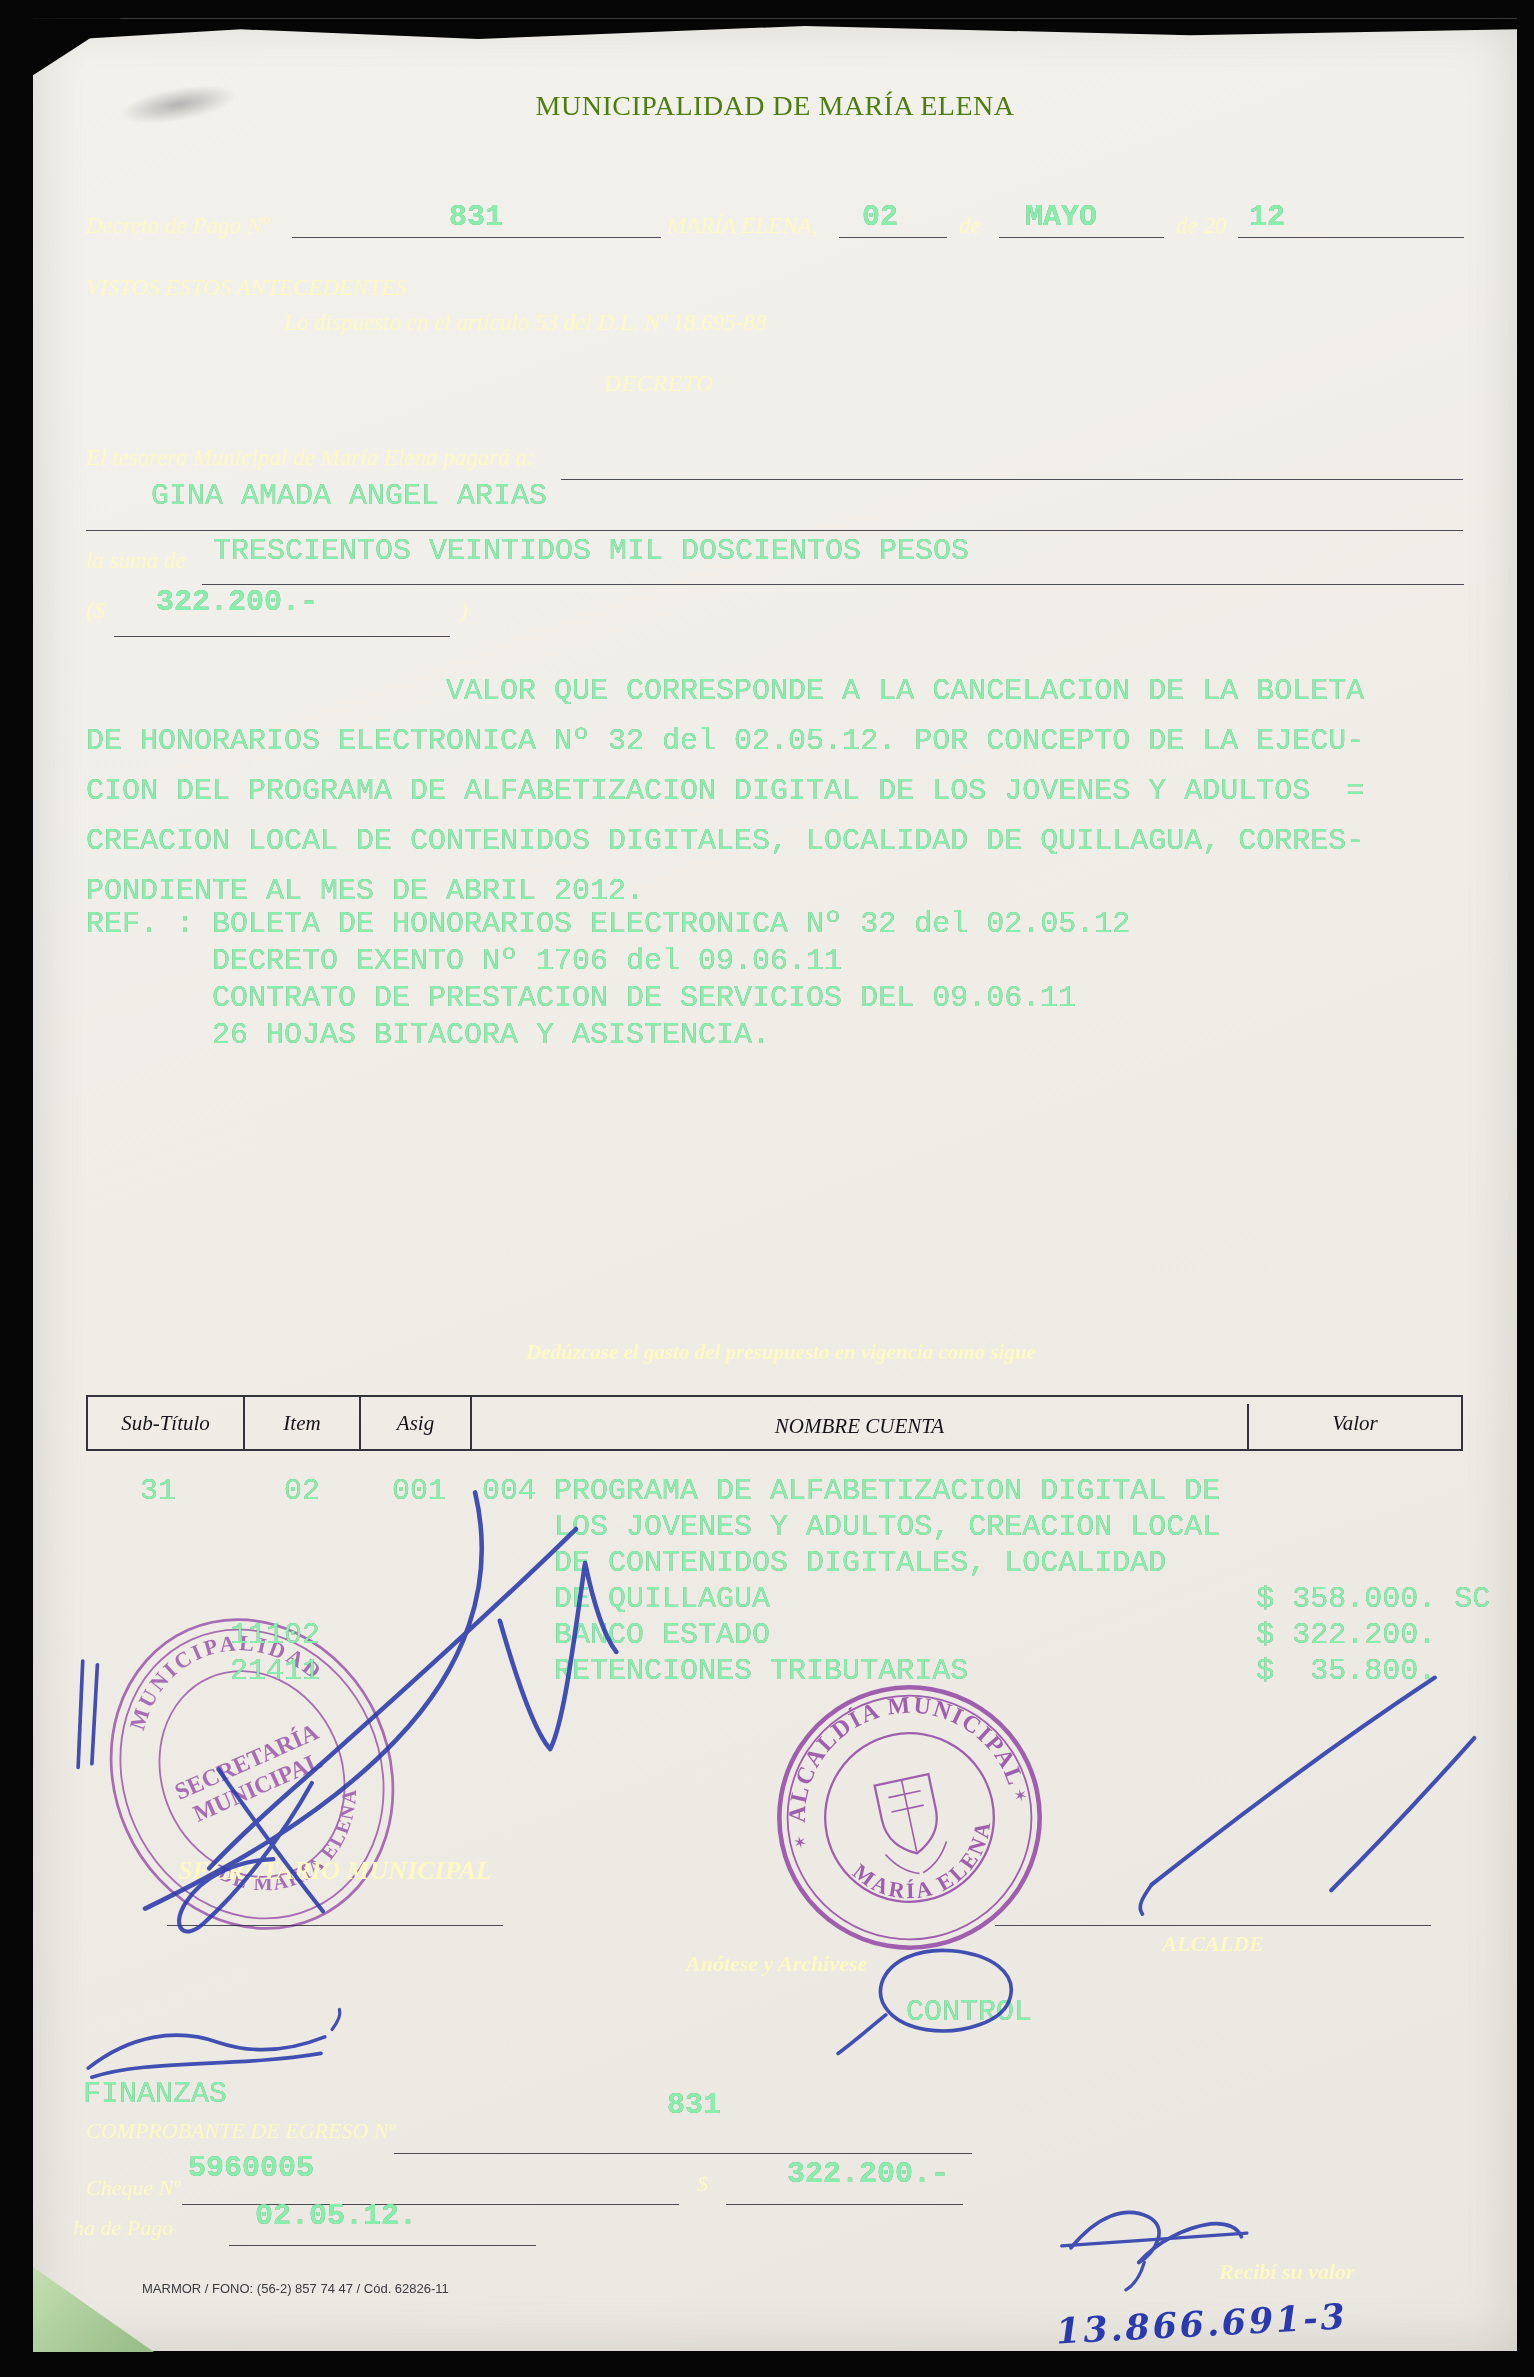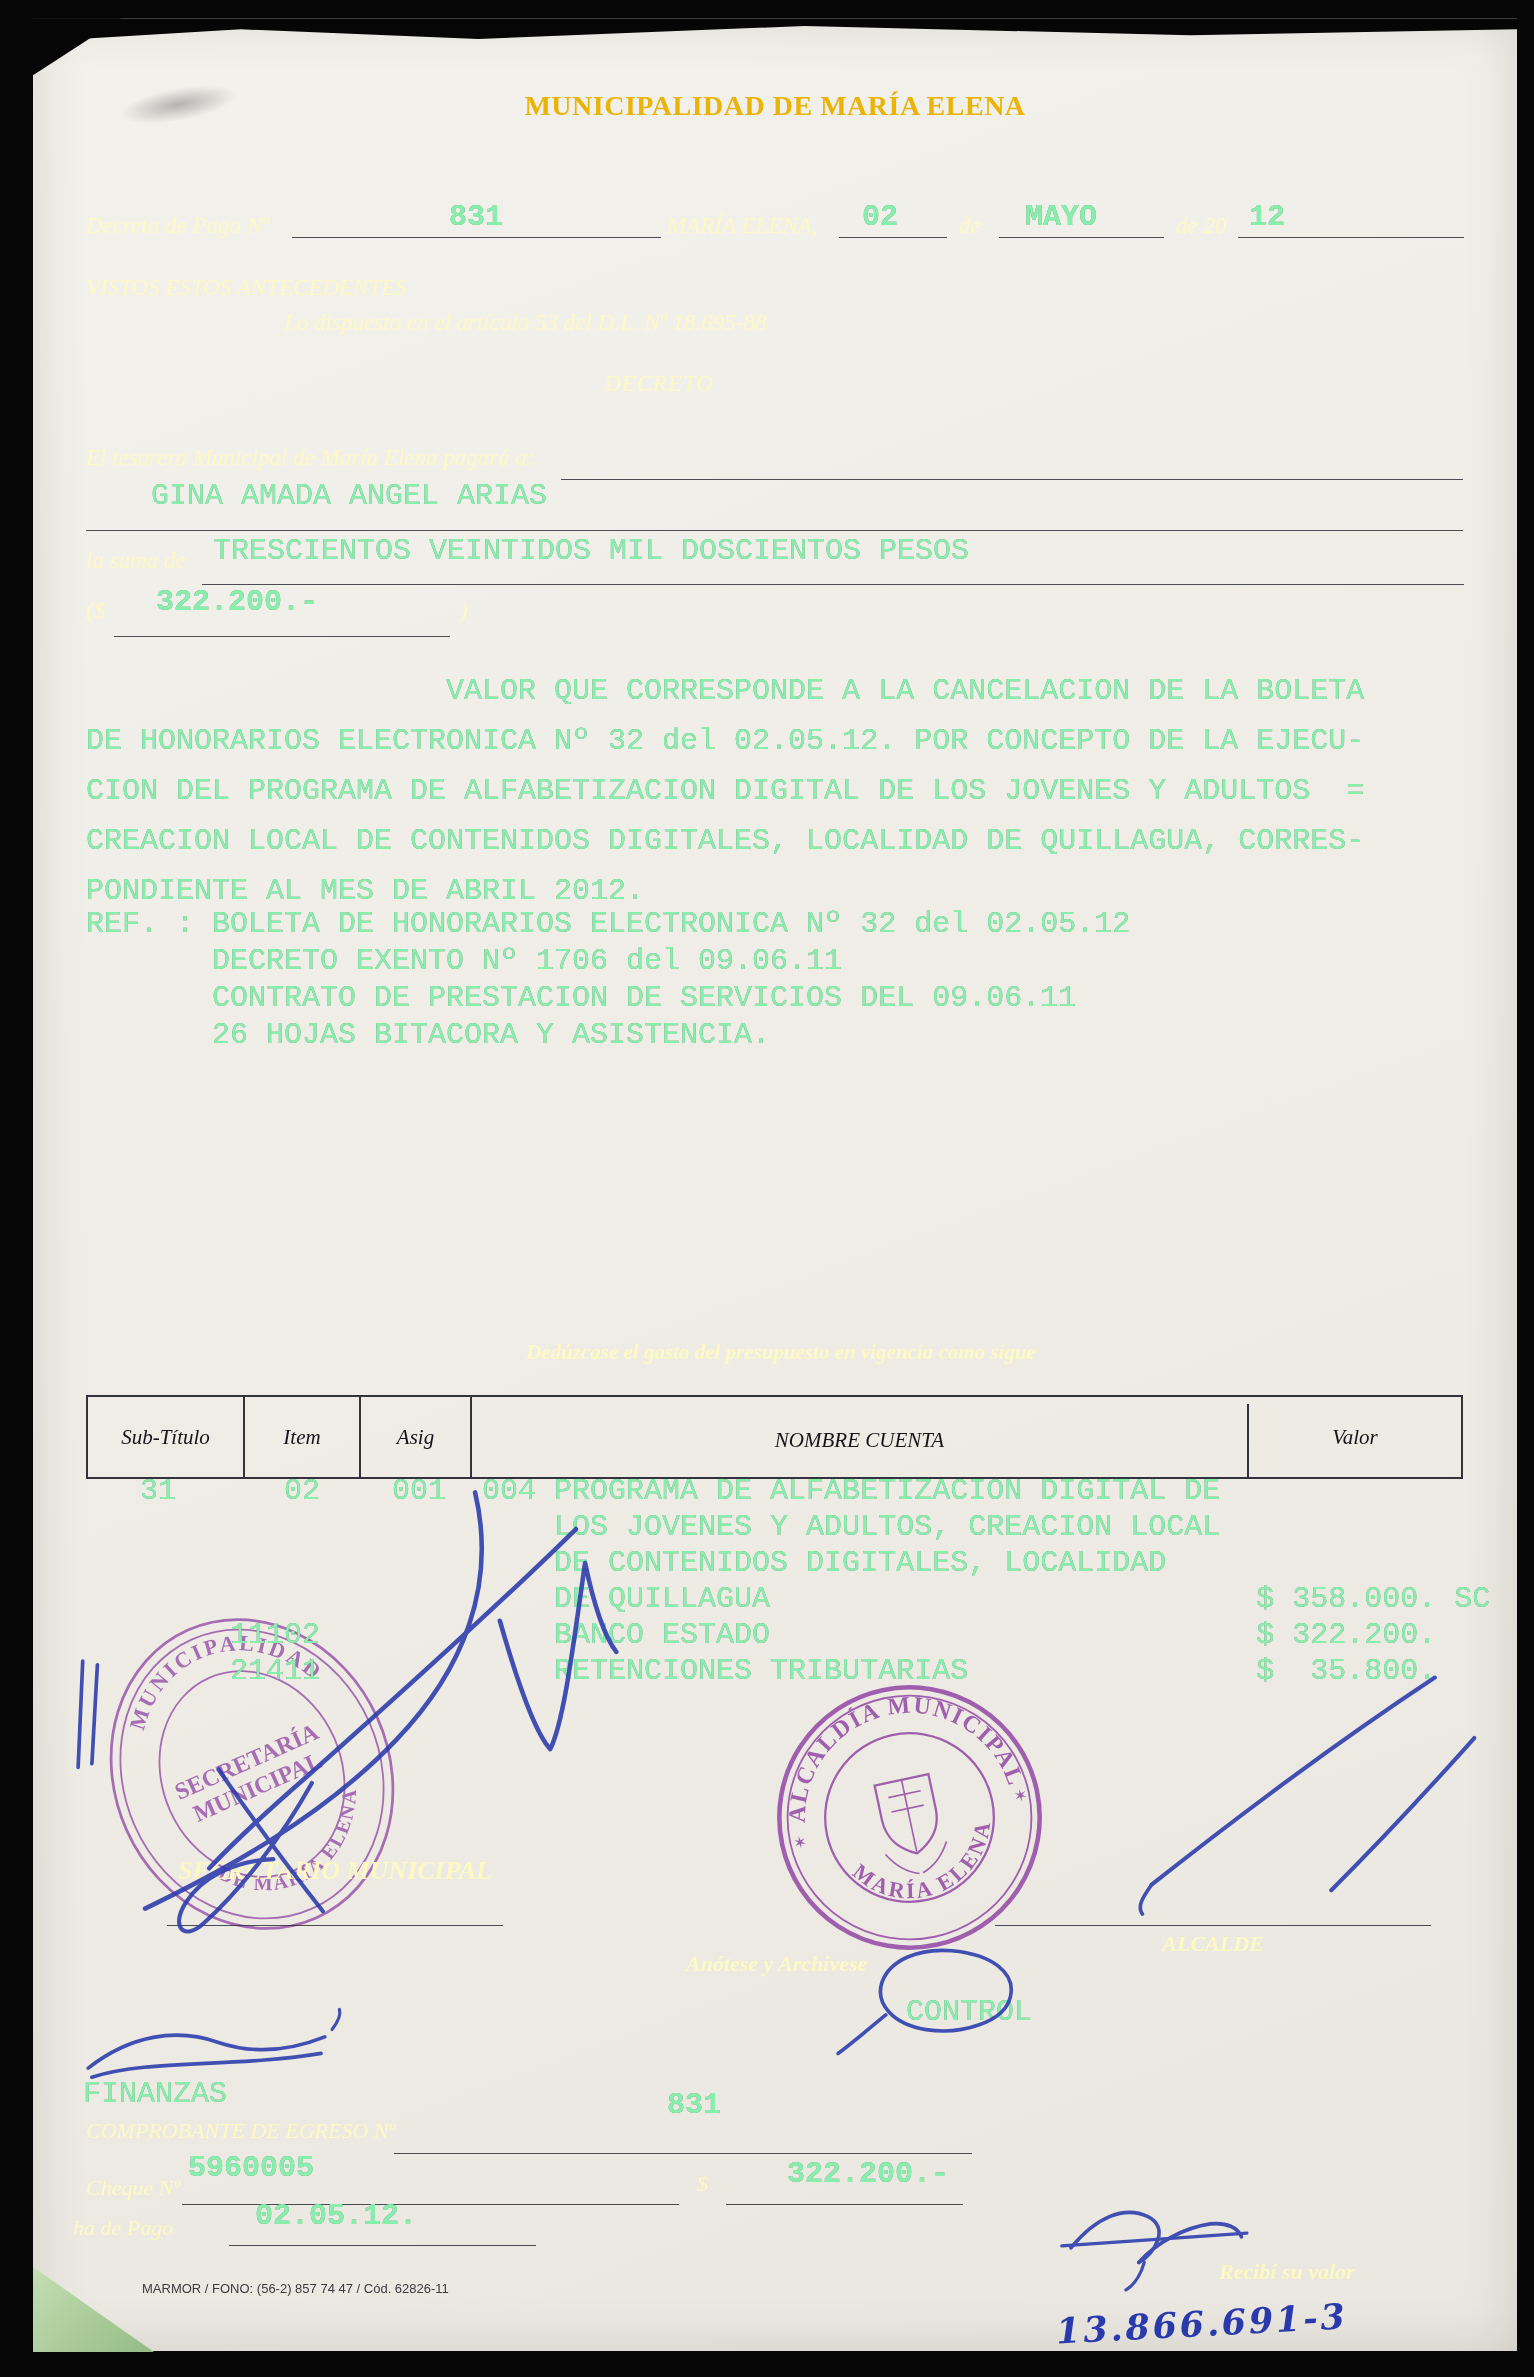--- a/index.html
+++ b/index.html
@@ -12,21 +12,21 @@
   .mono { font-family:"Liberation Mono","DejaVu Sans Mono",monospace; color:#86efac;
           text-shadow:0 0 0.6px rgba(20,20,30,.55); z-index:10; }
   .typed { font-size:30px; line-height:1; }
   .tb { font-weight:700; }
   .serif { font-family:"Liberation Serif","DejaVu Serif",serif; font-style:italic; color:#fef9c3; z-index:10; }
   .lbl { font-size:23px; }
   .sm { font-size:21px; }
   .pre { white-space:pre; }
   .rule { border-bottom:1.8px solid rgba(35,35,48,.8); z-index:9; }
   .center { text-align:center; }
-  .tbl { left:86px; top:1395px; width:1377px; height:84px; border:2.8px solid #33333d;
+  .tbl { left:86px; top:1395px; width:1377px; height:56px; border:2.8px solid #33333d;
          display:flex; z-index:9; }
   .tbl .cell { border-right:2.8px solid #33333d; display:flex; align-items:center; justify-content:center;
                font-style:italic; font-size:21px; color:#14141a; }
   .tbl .cell:last-child { border-right:none; }
   .stampwrap { z-index:8; }
   .penink { left:0; top:0; width:1535px; height:2377px; z-index:30; pointer-events:none; }
   .rut { font-family:"DejaVu Serif","Liberation Serif",serif; font-style:italic; font-weight:700;
          font-size:35px; color:#2a3aad; letter-spacing:2.8px; transform:rotate(-3deg); z-index:31; }
 </style>
 </head>
@@ -38,21 +38,21 @@
             clip-path:polygon(0 0,100% 0,100% 40%,78% 62%,52% 28%,30% 75%,14% 40%,0 85%);"></div>
 <div class="abs" style="left:33px;top:18.3px;width:88px;height:57px;background:#060606;z-index:3;
             clip-path:polygon(0 0,100% 0,0 100%);"></div>
 
 <div class="abs" style="left:119px;top:88px;width:119px;height:33px;border-radius:50%;z-index:2;
             background:radial-gradient(ellipse,rgba(80,80,85,.38),rgba(80,80,85,0) 70%);transform:rotate(-10deg);"></div>
 
 <div class="abs" style="left:33px;top:2267px;width:121px;height:85px;z-index:32;
             background:linear-gradient(135deg,#c4dfb2,#95bb85);clip-path:polygon(0 0,0 100%,100% 100%);"></div>
 
-<div class="abs center" style="left:33px;top:90px;width:1484px;font-size:28px;font-weight:700;color:#eab308;letter-spacing:0.5px;z-index:10;">MUNICIPALIDAD DE MARÍA ELENA</div>
+<div class="abs center" style="left:33px;top:90px;width:1484px;font-size:28px;font-weight:400;color:#4d7c0f;letter-spacing:0.5px;z-index:10;">MUNICIPALIDAD DE MARÍA ELENA</div>
 
 <div class="abs serif lbl" style="left:86px;top:213px;">Decreto de Pago Nº</div>
 <div class="abs mono typed tb" style="left:449px;top:202px;">831</div>
 <div class="abs rule" style="left:292px;top:237px;width:369px;"></div>
 <div class="abs serif lbl" style="left:667px;top:213px;">MARÍA ELENA,</div>
 <div class="abs mono typed tb" style="left:862px;top:202px;">02</div>
 <div class="abs rule" style="left:839px;top:237px;width:108px;"></div>
 <div class="abs serif lbl" style="left:959px;top:213px;">de</div>
 <div class="abs mono typed tb" style="left:1025px;top:202px;">MAYO</div>
 <div class="abs rule" style="left:999px;top:237px;width:165px;"></div>

